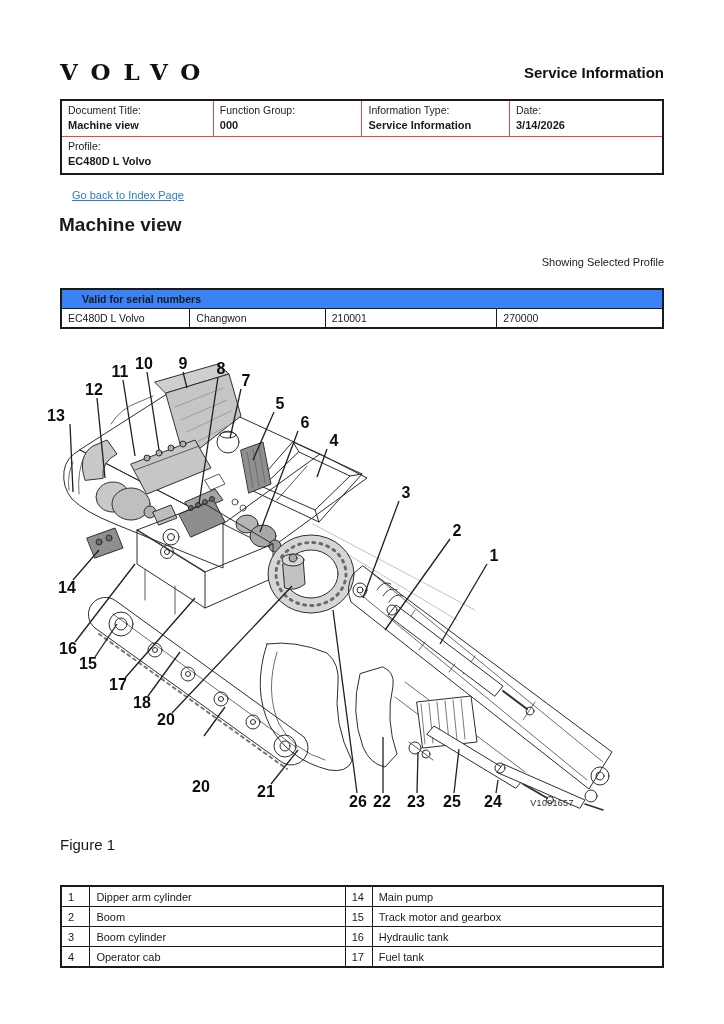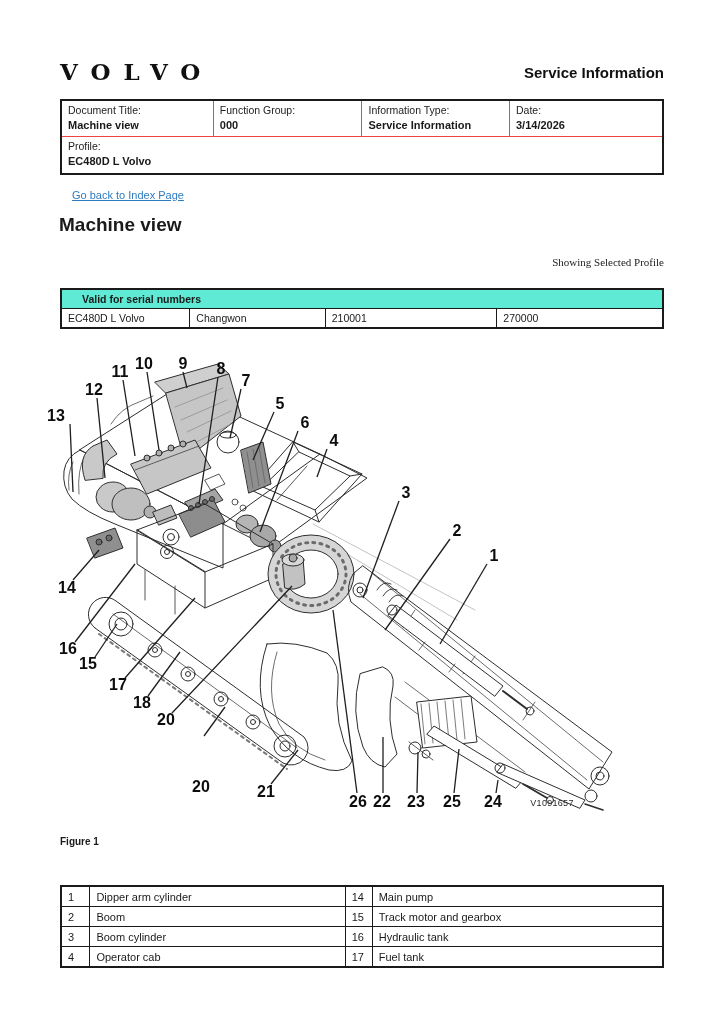--- a/index.html
+++ b/index.html
@@ -12,34 +12,34 @@
   
   table{border-collapse:collapse;}
   .doc-table{position:absolute;left:60px;top:99px;width:604px;border:2px solid #1a1a1a;table-layout:fixed;}
   .doc-table td{border:1px solid #ef4444;padding:3px 6px 4px 6px;vertical-align:top;}
   .cell-label{font-size:10.5px;color:#222;line-height:1.3;}
   .cell-value{font-size:11px;font-weight:bold;line-height:1.35;}
   
   .index-link{position:absolute;left:60px;top:189px;font-size:11px;color:#2f7bbf;
               text-decoration:underline;cursor:pointer;margin-left:12px;}
   .page-title{position:absolute;left:59px;top:214px;font-size:19px;font-weight:bold;margin:0;}
-  .profile-note{position:absolute;right:60px;top:256px;font-size:11px;color:#222;font-family:Liberation Serif, serif;}
+  .profile-note{position:absolute;right:60px;top:256px;font-size:11px;color:#222;}
   
   .serial-table{position:absolute;left:60px;top:288px;width:604px;border:2px solid #1a1a1a;table-layout:fixed;}
   .serial-table td,.serial-table th{border:1px solid #1a1a1a;padding:1px 6px;font-size:10.5px;
       text-align:left;height:16px;vertical-align:middle;}
-  .serial-table .hdr{background:#5eead4;font-weight:bold;padding-left:20px;}
+  .serial-table .hdr{background:#3b82f6;font-weight:bold;padding-left:20px;}
   
   .figure{position:absolute;left:55px;top:352px;width:610px;height:470px;}
   .figure svg{position:absolute;left:0;top:0;}
   .callout{position:absolute;transform:translate(-50%,-50%);font-size:16px;font-weight:bold;
            color:#0d0d0d;line-height:1;}
   .watermark{position:absolute;left:497px;top:451px;transform:translate(-50%,-50%);
              font-size:9px;color:#2a2a2a;letter-spacing:0.3px;}
-  .figure-caption{position:absolute;left:60px;top:836px;font-size:10px;font-weight:bold;}
+  .figure-caption{position:absolute;left:60px;top:836px;font-size:15px;font-weight:normal;}
   
   .parts-table{position:absolute;left:60px;top:885px;width:604px;border:2px solid #1a1a1a;table-layout:fixed;}
   .parts-table td{border:1px solid #1a1a1a;font-size:11px;padding:2px 6px;height:15px;vertical-align:middle;}
 </style>
 </head>
 <body>
 
 <div class="page">
 
   <div class="logo">VOLVO</div>

